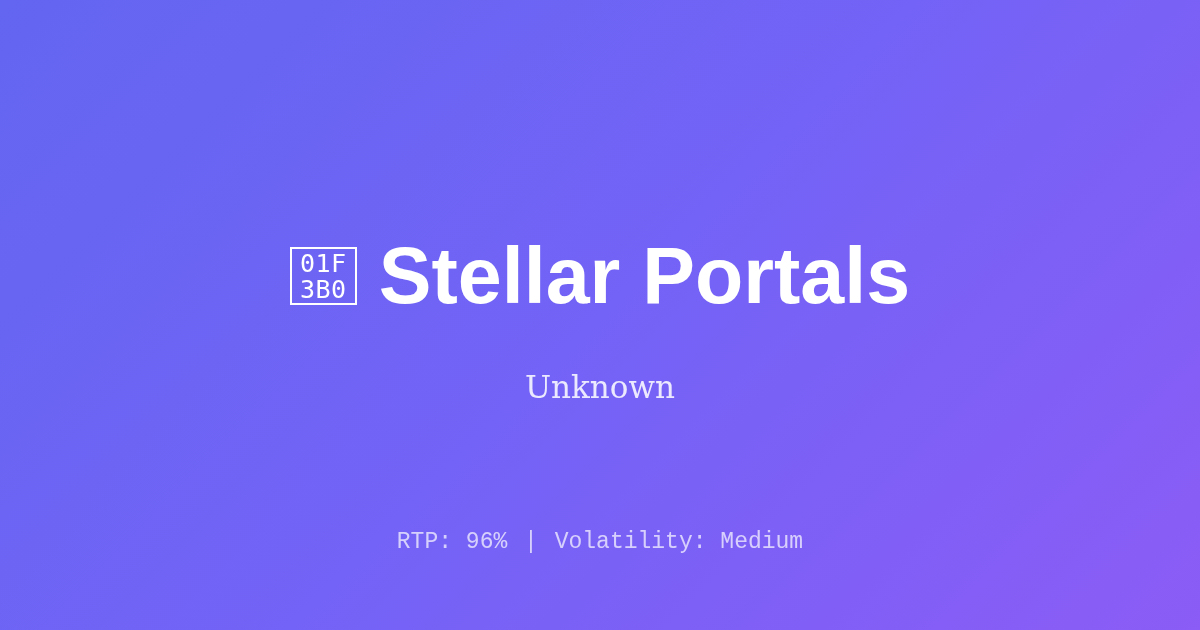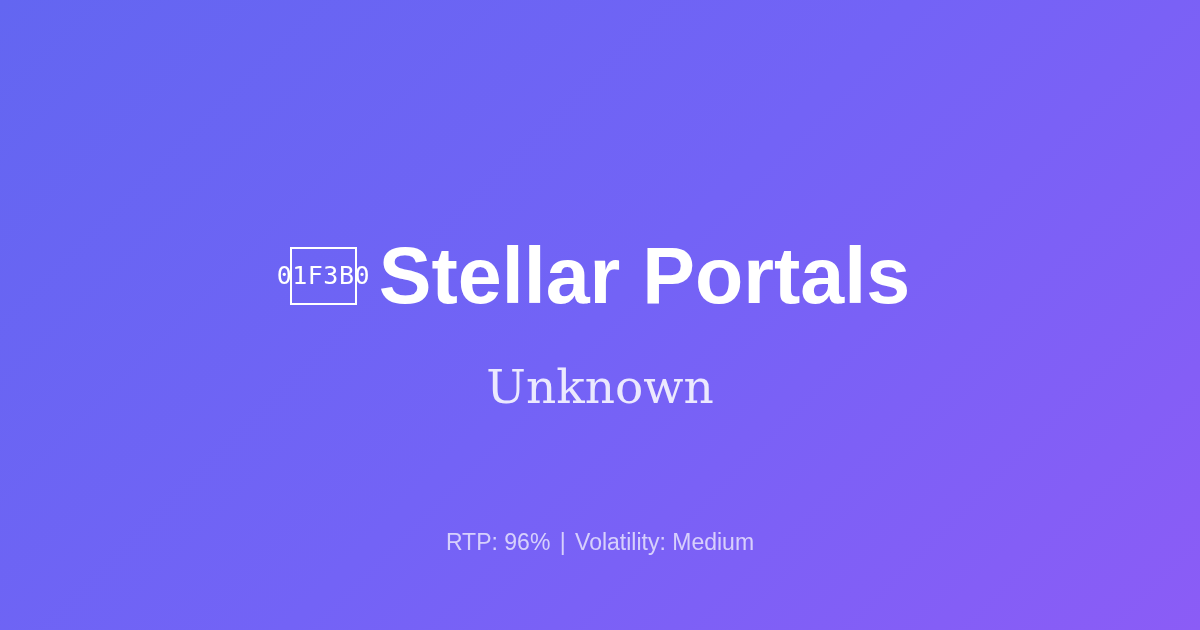--- a/index.html
+++ b/index.html
@@ -38,23 +38,22 @@
     gap: 22px;
     height: 90px;
   }
 
   
   .tofu-glyph {
     width: 67px;
     height: 58px;
     border: 2px solid #FFFFFF;
     display: flex;
-    flex-direction: row;
+    flex-direction: column;
     align-items: center;
-    justify-content: center;
     font-family: "DejaVu Sans Mono", "Liberation Mono", monospace;
     color: #FFFFFF;
     flex: 0 0 auto;
     padding: 2px 0;
   }
   .tofu-glyph .tofu-line {
     font-size: 25px;
     line-height: 26px;
     letter-spacing: 0.5px;
     font-weight: 400;
@@ -73,34 +72,34 @@
 
   
   .provider {
     position: absolute;
     top: 362px;
     left: 0;
     width: 1200px;
     text-align: center;
     font-family: "DejaVu Serif", "Liberation Serif", serif;
     font-weight: 400;
-    font-size: 47px;
+    font-size: 31px;
     line-height: 50px;
     color: rgba(255, 255, 255, 0.86);
     white-space: nowrap;
   }
 
   
   .stats-line {
     position: absolute;
     top: 526px;
     left: 0;
     width: 1200px;
     text-align: center;
-    font-family: Liberation Sans, sans-serif;
+    font-family: Liberation Mono, monospace;
     font-weight: 400;
     font-size: 23px;
     line-height: 32px;
     color: rgba(255, 255, 255, 0.70);
     white-space: nowrap;
   }
   .stats-line .stat-sep {
     padding: 0 3px;
   }
 </style>

